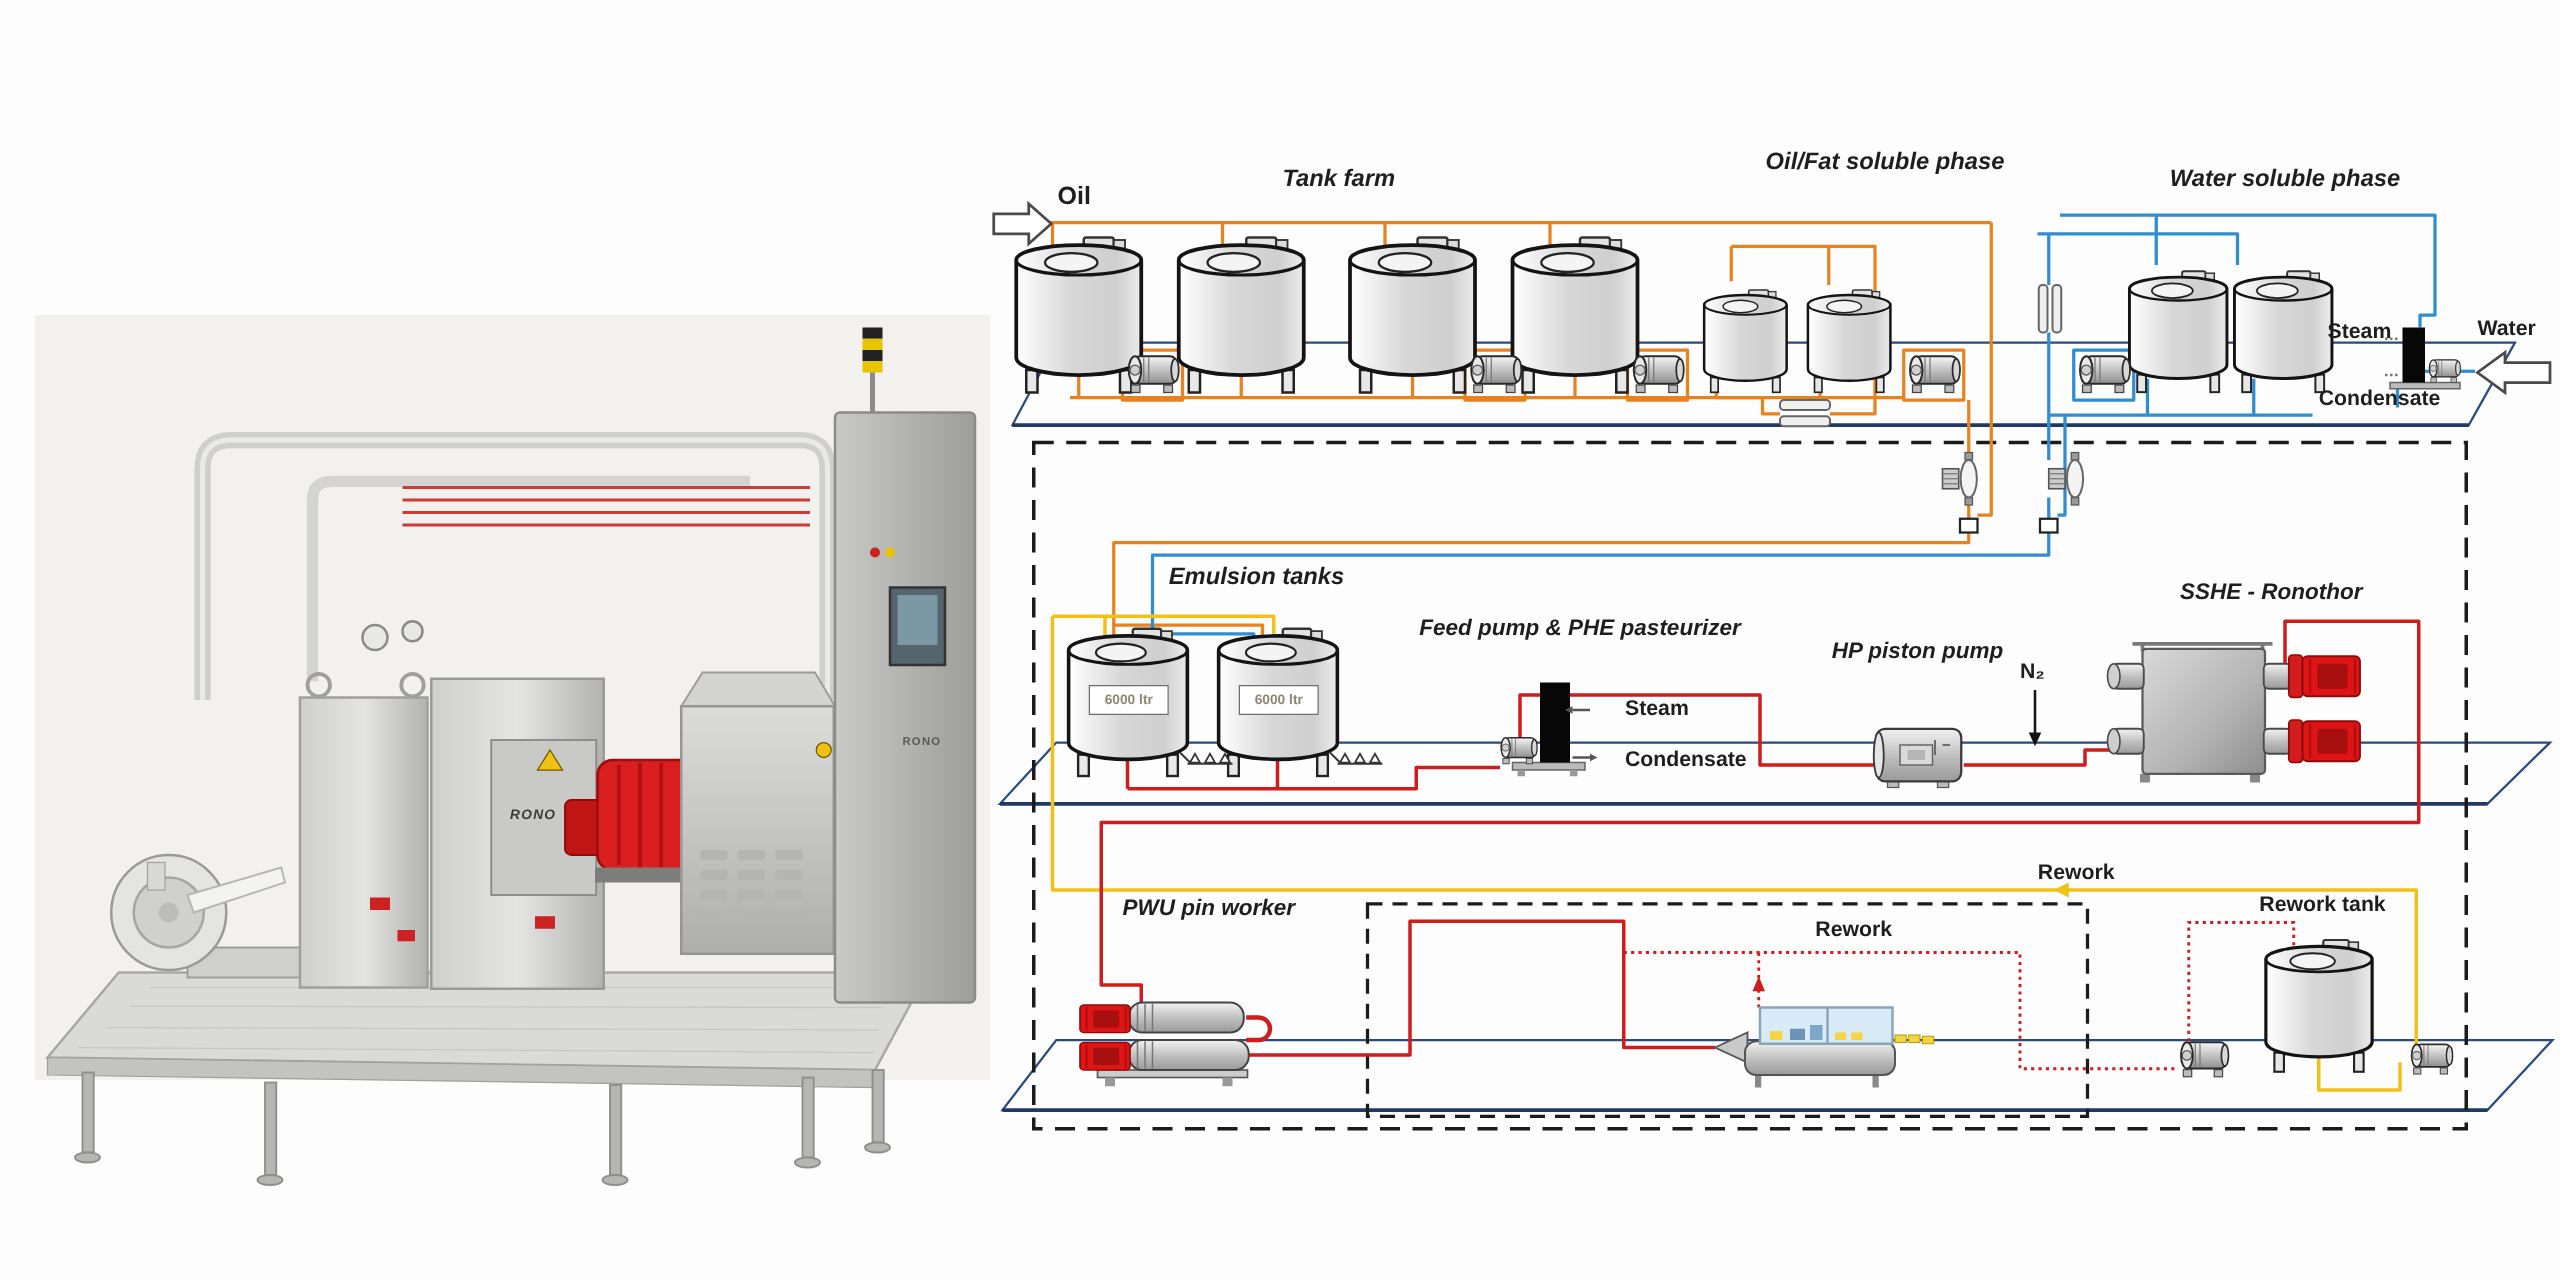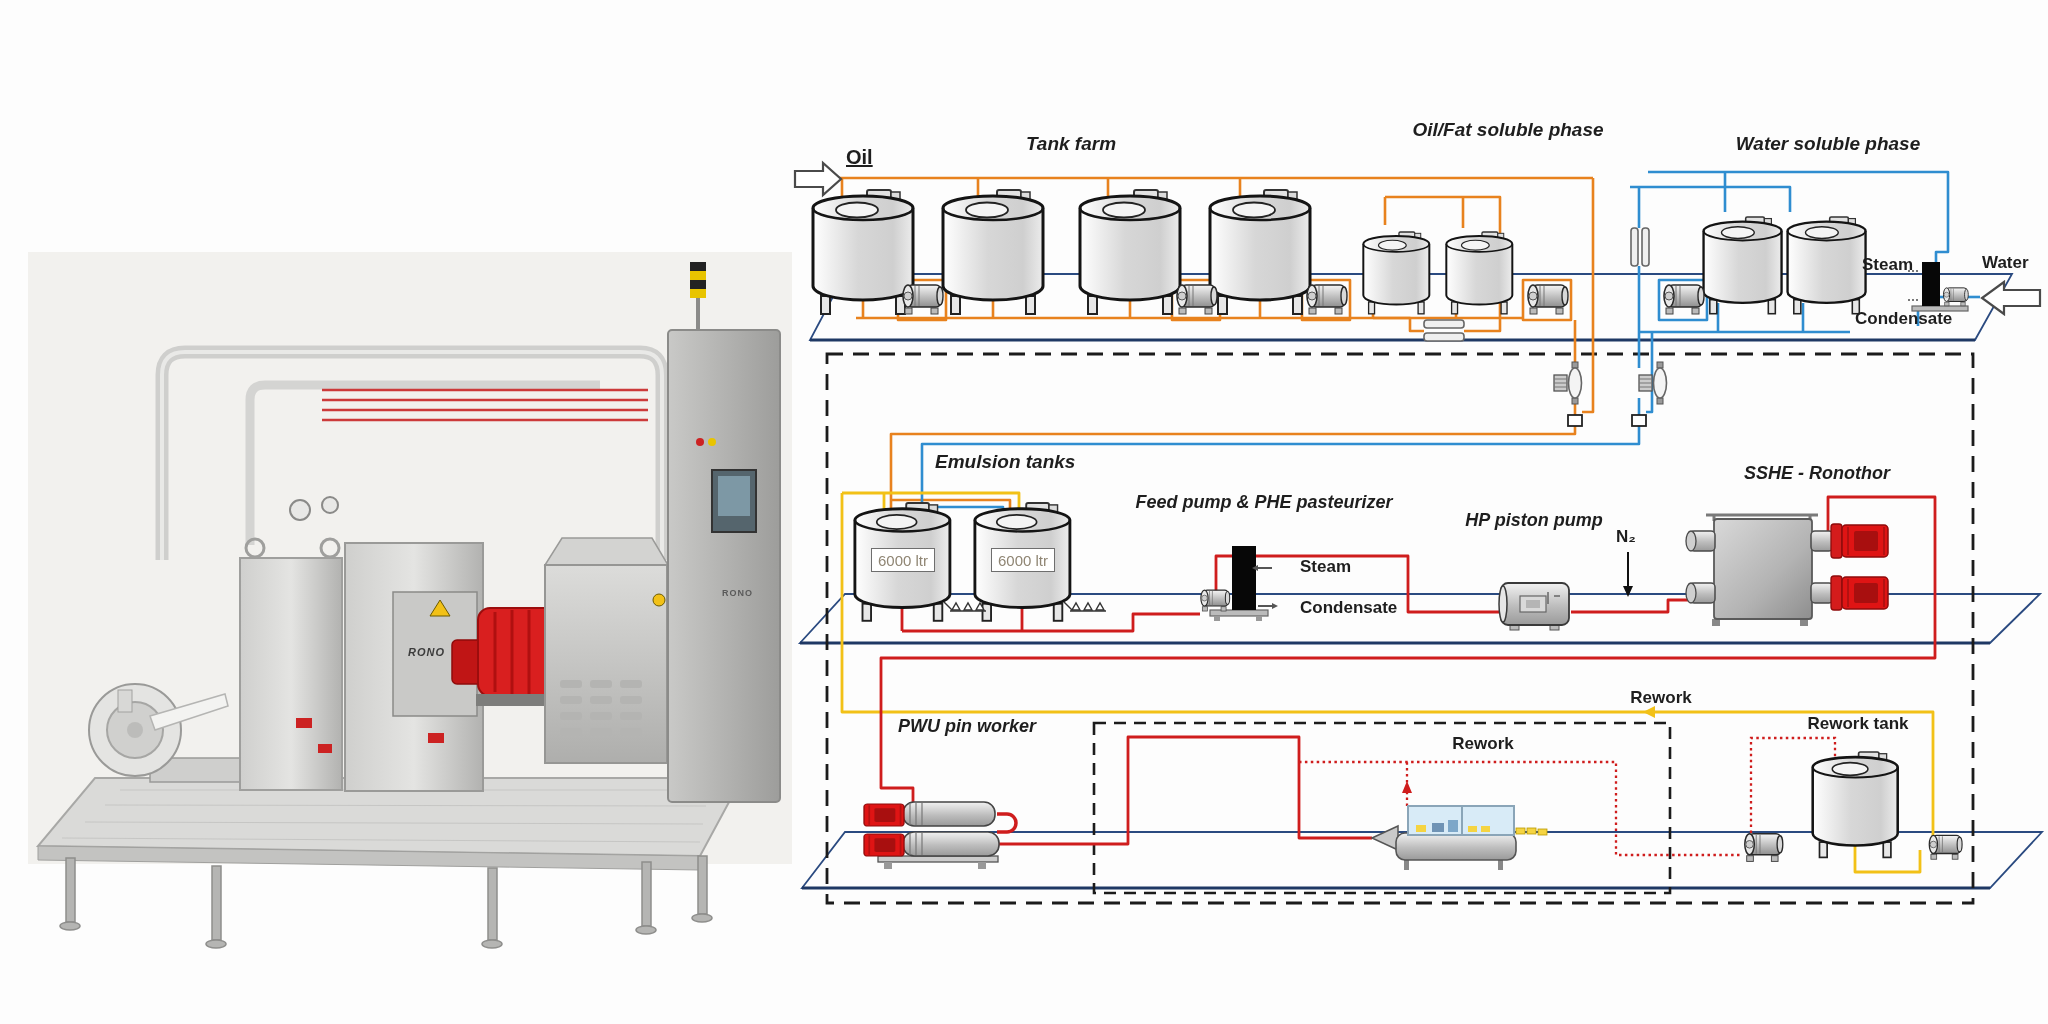--- a/index.html
+++ b/index.html
@@ -2,24 +2,24 @@
 <html><head>
 <meta charset="utf-8">
 <style>
   html,body{margin:0;padding:0;background:#ffffff;}
   #stage{position:relative;width:2048px;height:1024px;background:#fdfdfd;overflow:hidden;
          font-family:"Liberation Sans",sans-serif;}
   svg{position:absolute;left:0;top:0;}
   .lbl{position:absolute;font-weight:bold;color:#1e1e1e;white-space:nowrap;line-height:1.1;}
   .it{font-style:italic;}
   .ctr{transform:translateX(-50%);}
-  .sz19{font-size:19px;} .sz18{font-size:18px;} .sz17{font-size:17px;} .sz20{font-size:20px;text-decoration:underline;}
+  .sz19{font-size:19px;} .sz18{font-size:18px;} .sz17{font-size:17px;} .sz20{font-size:20px;}
   .plate{position:absolute;width:62px;height:22px;background:#ffffff;border:1.5px solid #6e6e6e;
-         display:flex;align-items:center;justify-content:center;font-size:15px;color:#8f8573;
-         font-weight:normal;}
+         display:flex;align-items:center;justify-content:center;font-size:11px;color:#8f8573;
+         font-weight:bold;}
   .brand{position:absolute;font-size:11px;font-weight:bold;font-style:italic;color:#3c3c3c;letter-spacing:1px;}
   .brand2{position:absolute;font-size:9px;font-weight:bold;color:#5a5a5a;letter-spacing:1px;}
 </style>
 </head>
 <body>
 
 <div id="stage">
 
 <svg width="2048" height="1024" viewBox="0 0 2048 1024">
   <defs>

